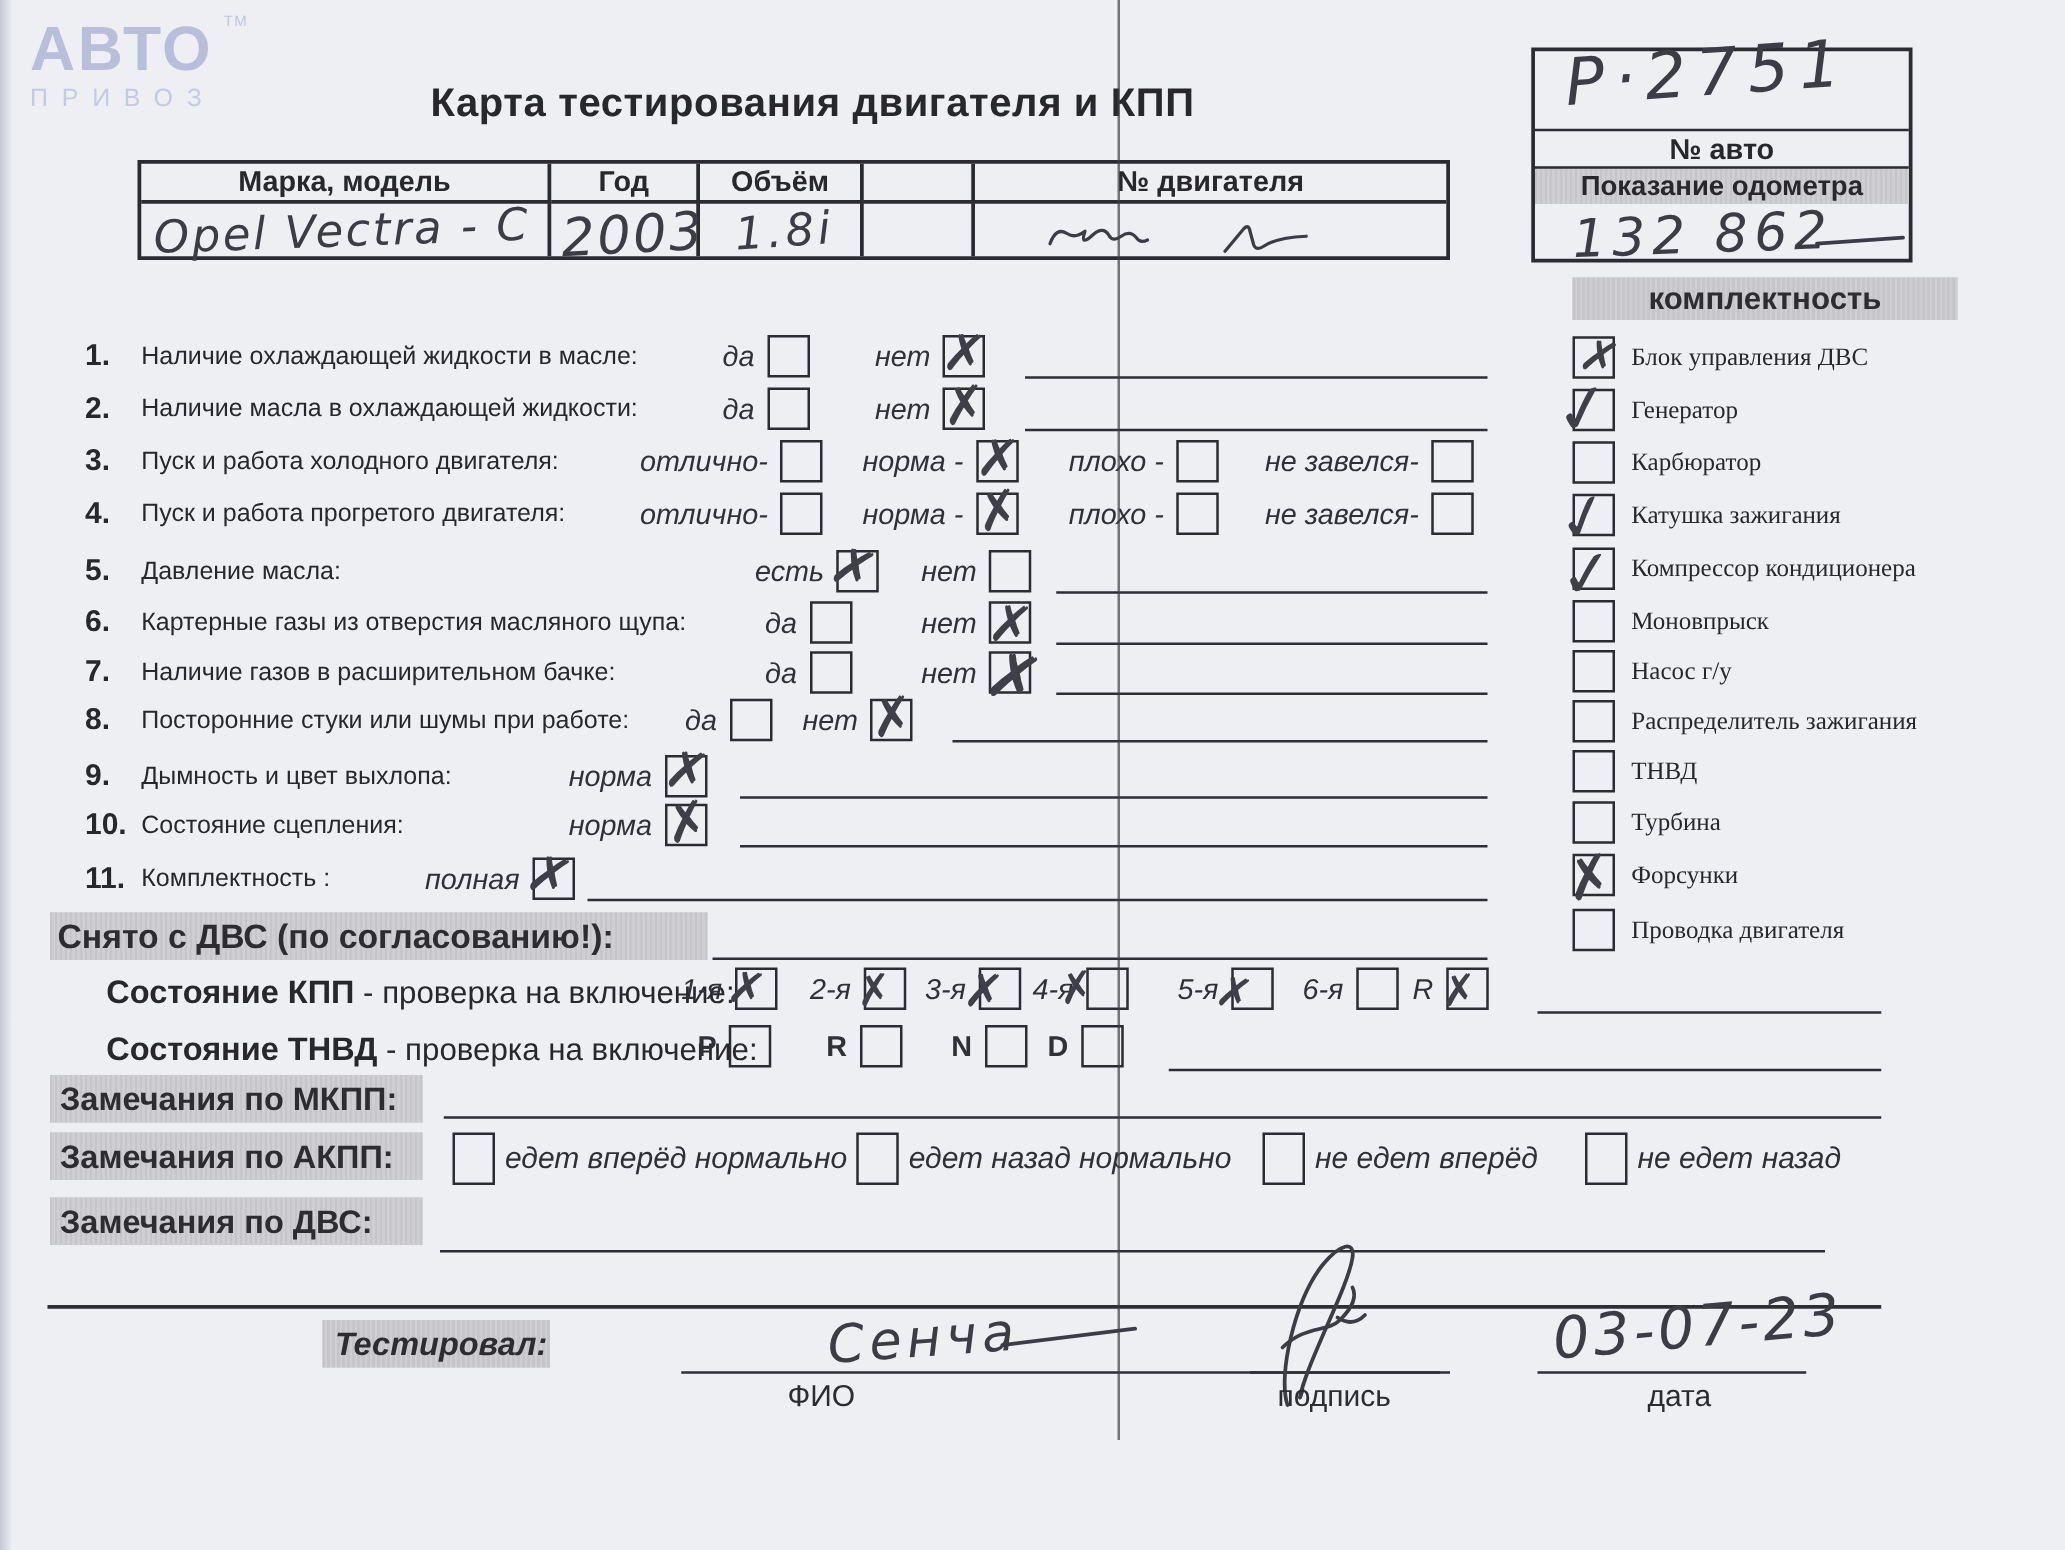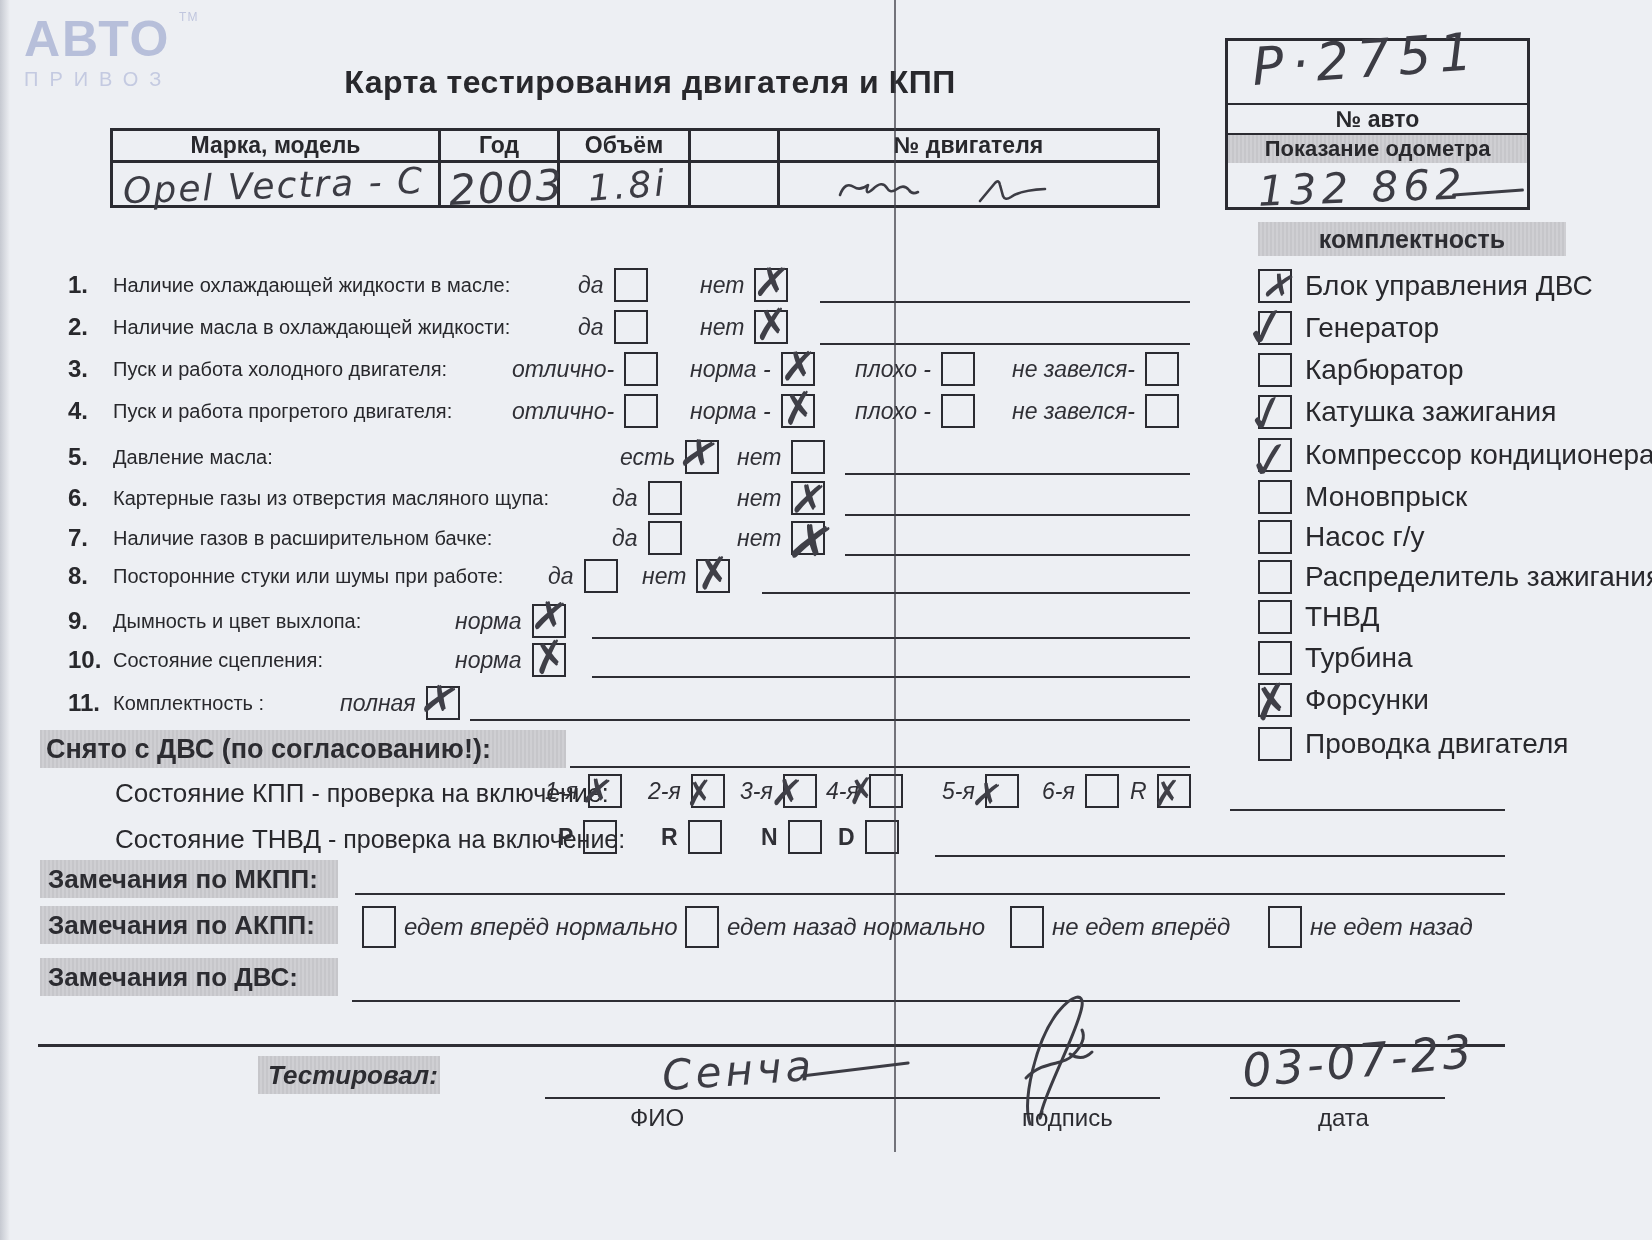--- a/index.html
+++ b/index.html
@@ -54,28 +54,28 @@
   .dash{position:absolute;height:3px;background:#3c3c44;border-radius:2px;}
 
   
   .row{position:absolute;left:0;width:1652px;height:36px;}
   .row .num{position:absolute;left:68px;font-weight:bold;font-size:24px;line-height:34px;}
   .row .lbl{position:absolute;left:113px;font-size:20px;line-height:34px;}
   .opt{position:absolute;top:0;display:flex;align-items:center;gap:10px;}
   .opt .ol{font-style:italic;font-size:23px;color:#303036;white-space:nowrap;}
   .fill{position:absolute;top:33px;height:2px;background:#2e2e34;right:462px;}
 
-  .sect-lbl-b{font-weight:normal;font-size:26px;margin-left:30px;}
+  .sect-lbl-b{font-weight:bold;font-size:26px;}
   .sect-lbl-r{font-size:25px;}
   .gearrow{position:absolute;left:0;width:1652px;height:40px;}
   .gearrow .glabel{position:absolute;left:85px;line-height:38px;white-space:nowrap;}
 
   
   .eq{position:absolute;left:1258px;display:flex;align-items:center;gap:13px;height:36px;}
-  .eq .el{font-size:28px;white-space:nowrap;}
+  .eq .el{font-size:20px;white-space:nowrap;font-family:Liberation Serif, serif;}
 
   .remark-opt{position:absolute;display:flex;align-items:flex-start;gap:8px;}
   .remark-opt .rbox{position:relative;display:inline-block;width:34px;height:42px;
         border:2.5px solid #2b2b31;box-sizing:border-box;flex:none;}
   .remark-opt .rl{font-style:italic;font-size:24px;color:#2f2f35;line-height:42px;white-space:nowrap;}
 
   .flabel{position:absolute;font-size:24px;color:#2c2c31;}
   svg.scribble path{fill:none;stroke:#3c3c44;stroke-linecap:round;stroke-linejoin:round;}
 </style>
 </head>
@@ -202,21 +202,21 @@
       </span>
     <span class="opt" style="left:1012px">
         <i class="ol">не завелся-</i>
         <b class="box"></b>
       </span>
   </div>
 
   <div class="row" style="top:440px">
     <span class="num">5.</span>
     <span class="lbl">Давление масла:</span>
-    <span class="opt" style="left:620px">
+    <span class="opt" style="left:604px">
         <i class="ol">есть</i>
         <b class="box">
           <span class="mark" style="transform:rotate(18deg);left:-6px;">✗</span>
         </b>
       </span>
     <span class="opt" style="left:737px">
         <i class="ol">нет</i>
         <b class="box"></b>
       </span>
     <span class="fill" style="left:845px"></span>

